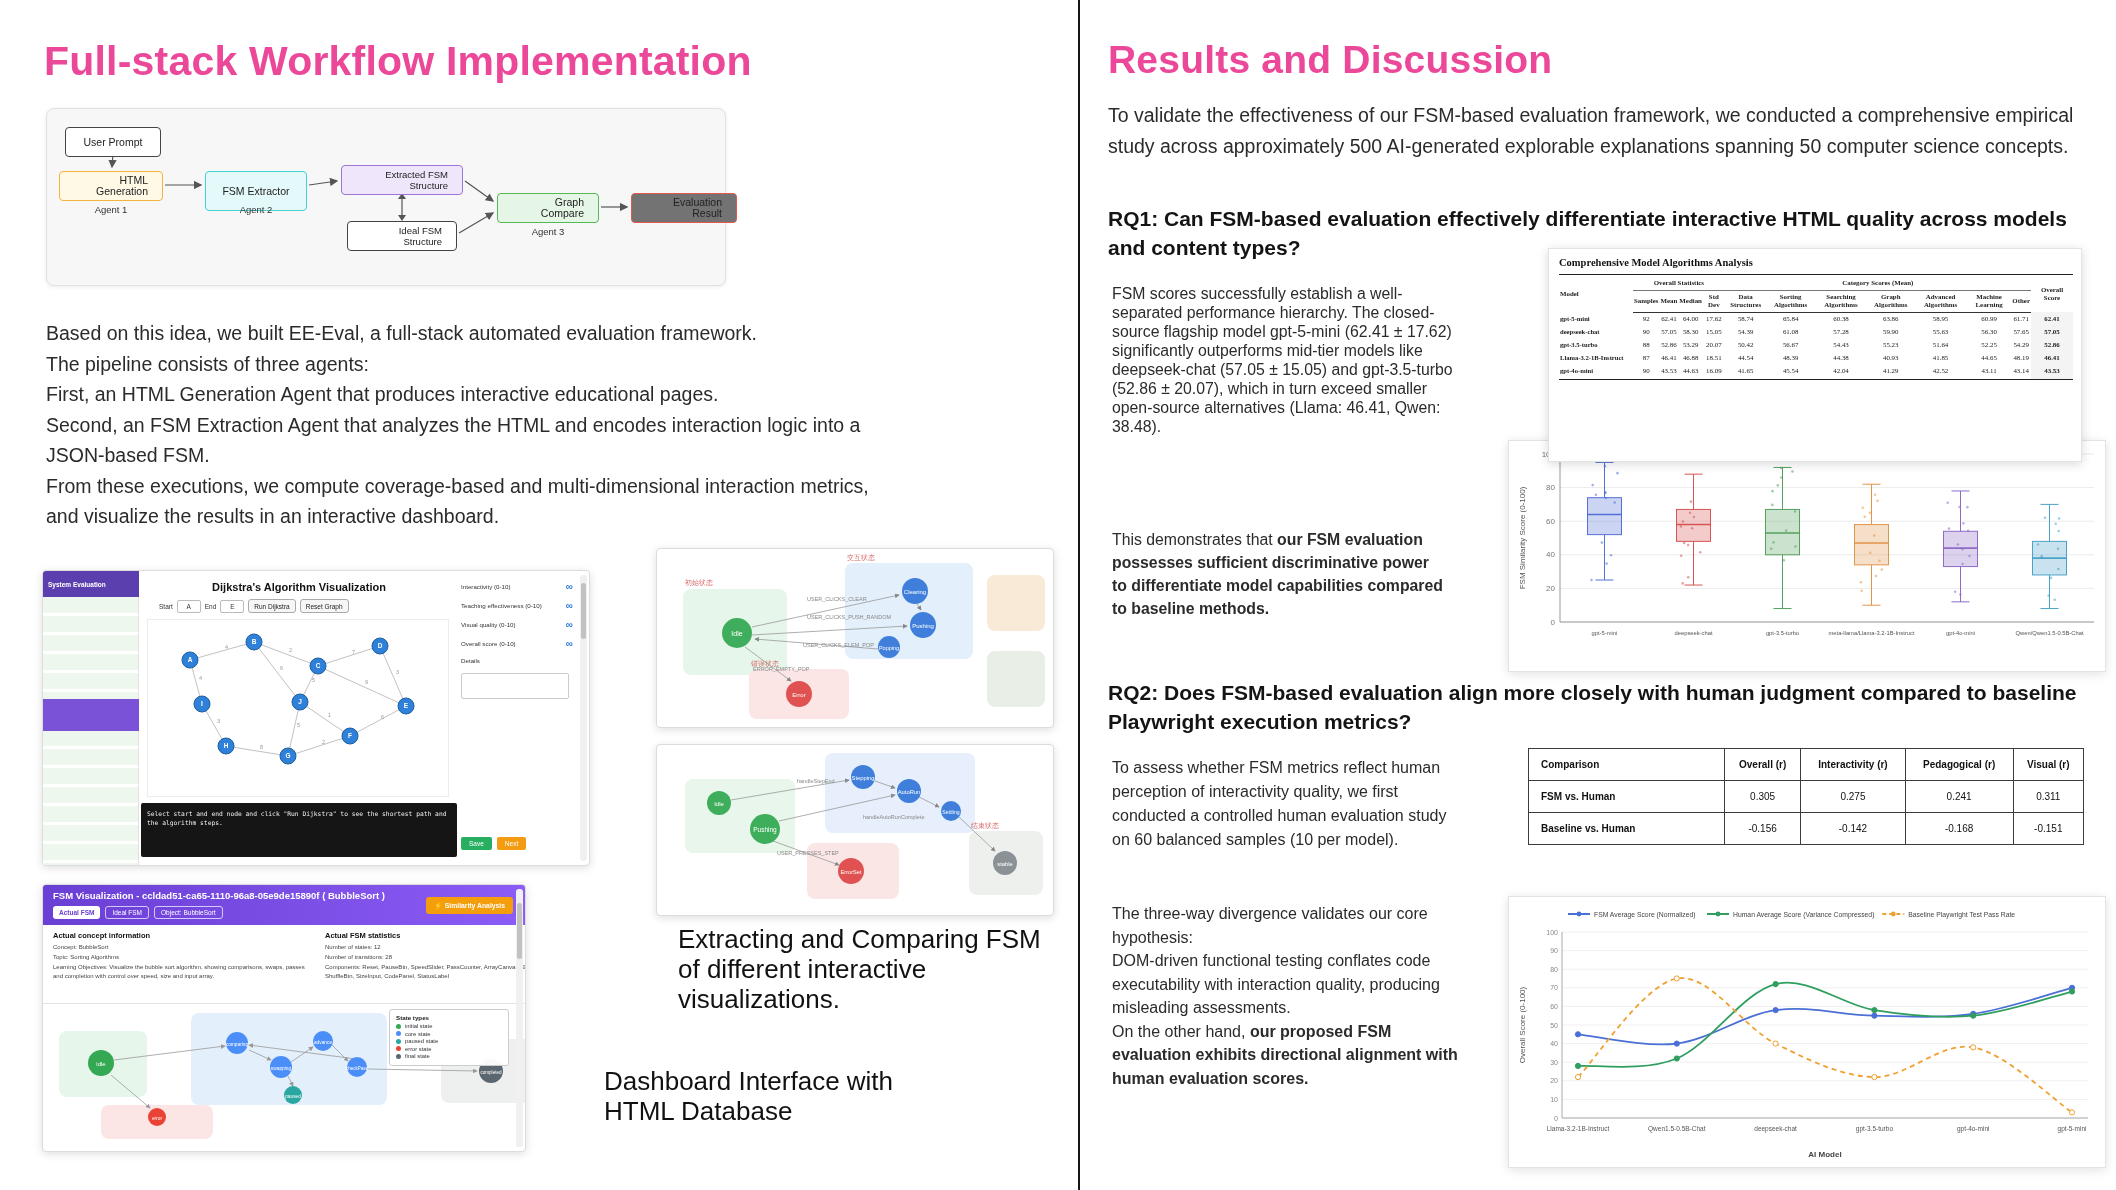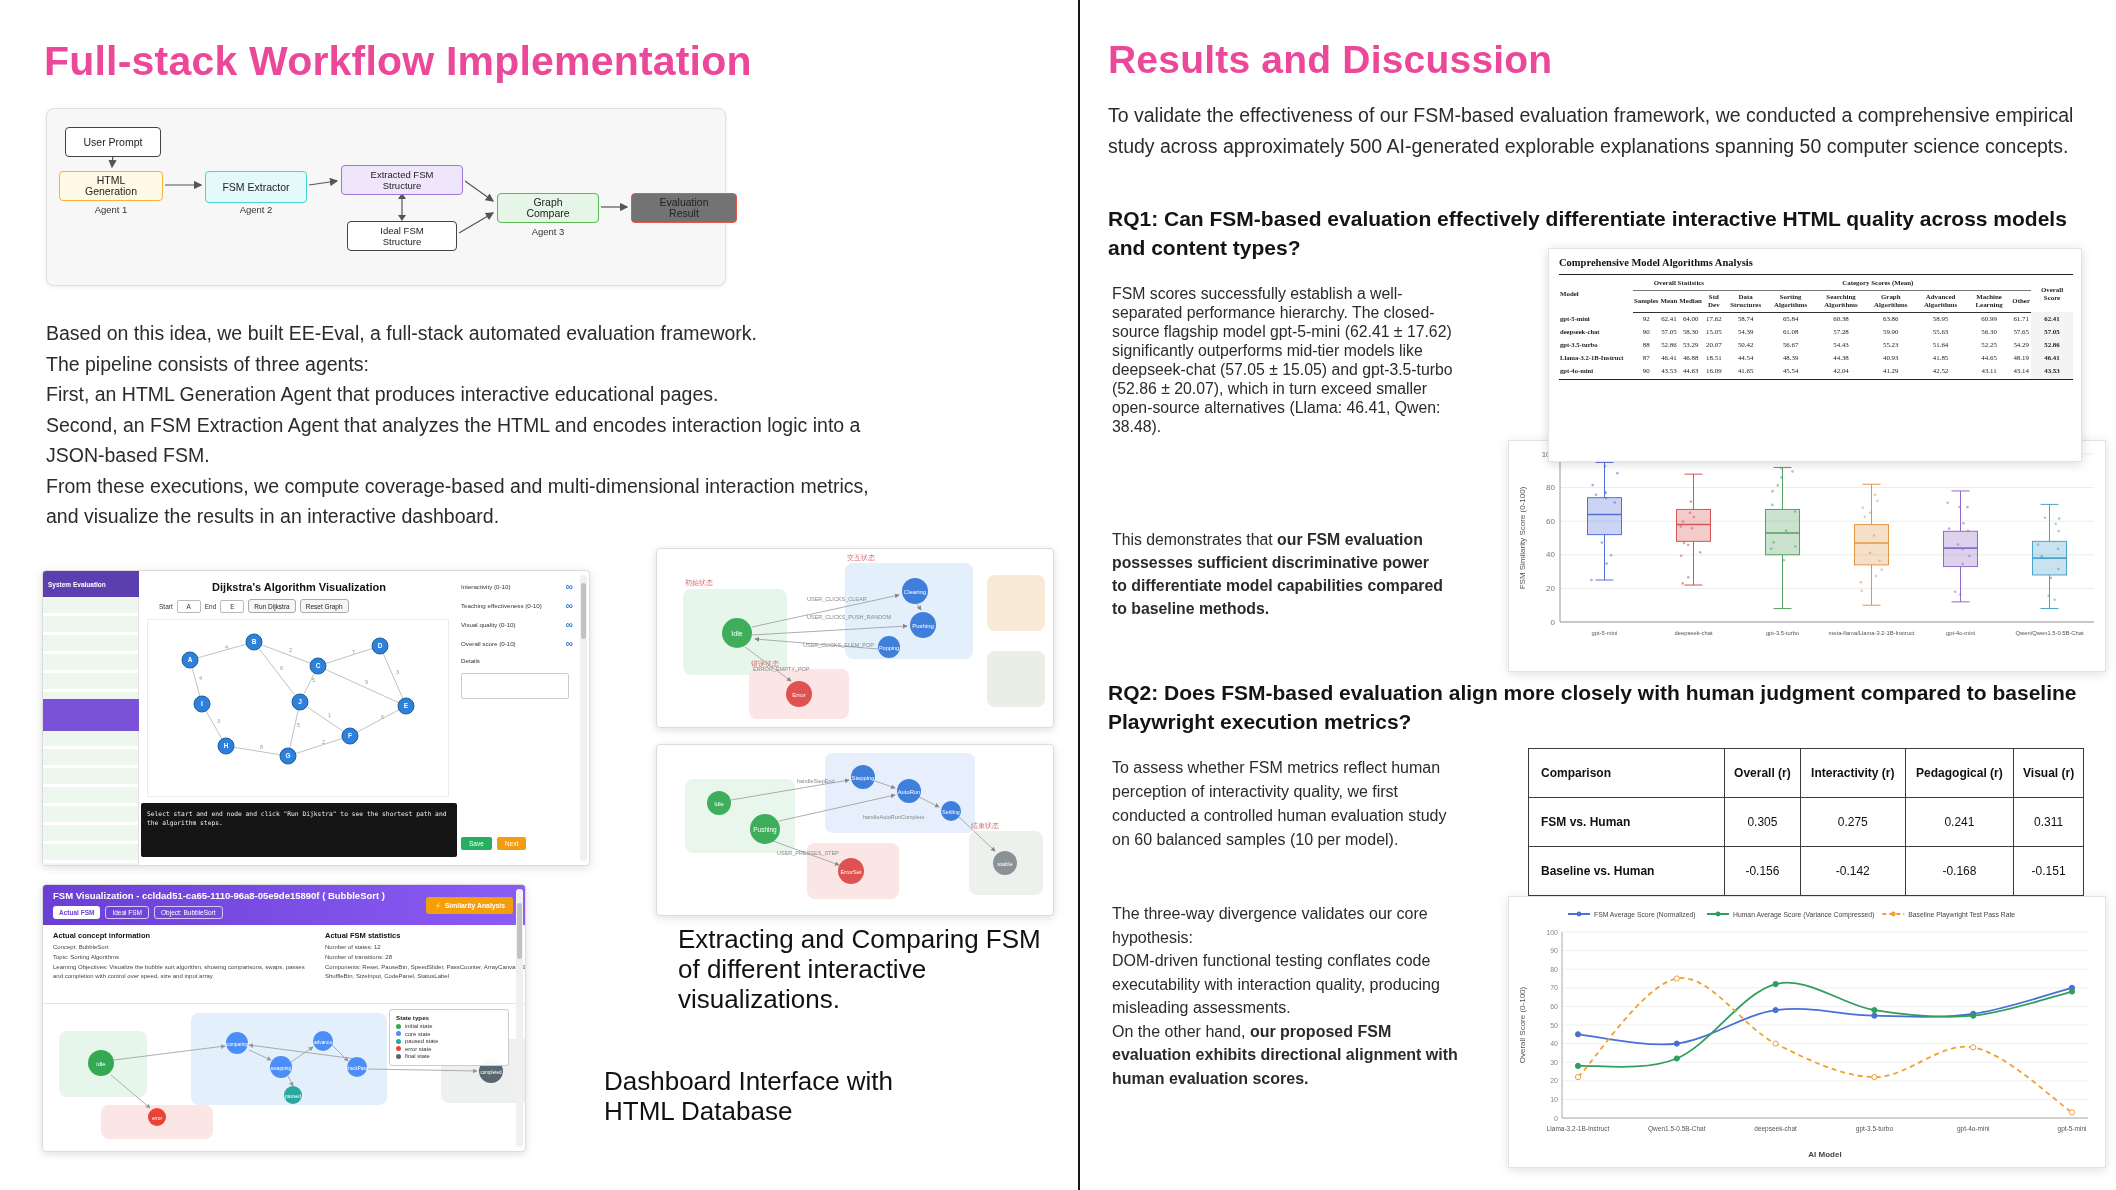--- a/index.html
+++ b/index.html
@@ -9,21 +9,21 @@
   .card{background:#fff;border:1px solid #dcdcdc;border-radius:4px;box-shadow:0 2px 8px rgba(0,0,0,.13);overflow:hidden}
   .sec-title{font-size:41px;font-weight:700;color:#ec4899;letter-spacing:.2px}
   .body-text{font-size:19.5px;line-height:30.5px;color:#2b2b2b}
   .rq-head{font-size:21px;font-weight:bold;color:#141414;line-height:29px}
   .col-text{font-size:15.8px;line-height:19px;color:#2b2b2b}
   .caption{font-size:26px;line-height:30px;color:#111}
   .divider{position:absolute;left:1078px;top:0;width:2px;height:1190px;background:#161616}
 
   
   .flow-card{background:#f7f7f8;border:1px solid #e1e1e1;border-radius:8px;box-shadow:0 1px 4px rgba(0,0,0,.08)}
-  .node-box{position:absolute;display:flex;align-items:center;justify-content:center;text-align:center;
+  .node-box{position:absolute;display:flex;align-items:center;justify-content:center;text-align:right;
     border-radius:4px;font-size:10.5px;background:#fff;border:1.5px solid #444;color:#222;line-height:11px;padding:14px}
   .agent-label{position:absolute;font-size:9.5px;color:#333;text-align:center}
 
   
   .dj-sb-header{position:absolute;left:0;top:0;width:96px;height:26px;background:#5b3fae;color:#fff;
     font-size:6.5px;font-weight:bold;display:flex;align-items:center;padding-left:5px}
   .dj-sb-list{position:absolute;left:0;top:26px;width:96px;bottom:0;border-right:1px solid #e2e2e2;
     background:repeating-linear-gradient(180deg,#eef7ee 0px,#eef7ee 16px,#ffffff 16px,#ffffff 19px)}
   .dj-sb-band{position:absolute;left:0;top:128px;width:96px;height:32px;background:#7a52d8}
   .dj-title{position:absolute;left:96px;top:10px;width:320px;text-align:center;font-size:11px;font-weight:bold;color:#111}
@@ -69,21 +69,21 @@
   .pt{border-collapse:collapse;width:514px;font-family:"Liberation Serif",serif}
   .pt th,.pt td{font-size:6.9px;padding:2.5px 1px;text-align:center;color:#222;line-height:8px}
   .pt thead tr:first-child th{border-top:1.4px solid #222;padding-top:4px}
   .pt th.grp{border-bottom:.7px solid #777}
   .pt thead tr:last-child th{border-bottom:.9px solid #333}
   .pt tbody tr:last-child td{border-bottom:1.4px solid #222;padding-bottom:4px}
   .pt td.m{text-align:left;font-weight:bold;font-size:6.6px}
   .pt td.ov{font-weight:bold;background:#f4f4f4}
   .chart-card{background:#fff;border:1px solid #e3e3e3;box-shadow:0 2px 10px rgba(0,0,0,.12)}
   .ct{border-collapse:collapse;width:556px;background:#fff}
-  .ct th,.ct td{border:1.3px solid #3c3c3c;font-size:12px;padding:17px 6px;text-align:center;color:#111}
+  .ct th,.ct td{border:1.3px solid #3c3c3c;font-size:10px;padding:10px 6px;text-align:center;color:#111}
   .ct th{font-weight:bold}
   .ct td.first,.ct th.first{text-align:left;padding-left:12px;font-weight:bold;width:196px}
 </style>
 </head>
 <body>
 
 <div class="divider"></div>
 
 <div class="abs sec-title" style="left:44px;top:38px">Full-stack Workflow Implementation</div>
 
@@ -100,21 +100,21 @@
     <line x1="355" y1="88" x2="355" y2="108" stroke="#555" stroke-width="1.2"></line>
     <path d="M351,90 L355,84 L359,90 Z" fill="#555"></path>
     <path d="M351,106 L355,112 L359,106 Z" fill="#555"></path>
     <line x1="418" y1="72" x2="446" y2="92" stroke="#555" stroke-width="1.2" marker-end="url(#arr)"></line>
     <line x1="412" y1="124" x2="446" y2="104" stroke="#555" stroke-width="1.2" marker-end="url(#arr)"></line>
     <line x1="554" y1="98" x2="580" y2="98" stroke="#555" stroke-width="1.2" marker-end="url(#arr)"></line>
   </svg>
   <div class="node-box" style="left:18px;top:18px;width:96px;height:26px">User Prompt</div>
   <div class="node-box" style="left:12px;top:62px;width:104px;height:28px;background:#fff9e6;border-color:#f3b33d">HTML Generation</div>
   <div class="agent-label" style="left:12px;top:95px;width:104px">Agent 1</div>
-  <div class="node-box" style="left:158px;top:62px;width:102px;height:32px;background:#e4f9f9;border-color:#45d4d4">FSM Extractor</div>
+  <div class="node-box" style="left:158px;top:62px;width:102px;height:40px;background:#e4f9f9;border-color:#45d4d4">FSM Extractor</div>
   <div class="agent-label" style="left:158px;top:95px;width:102px">Agent 2</div>
   <div class="node-box" style="left:294px;top:56px;width:122px;height:28px;background:#efe6fb;border-color:#9d74d8;font-size:9.5px">Extracted FSM Structure</div>
   <div class="node-box" style="left:300px;top:112px;width:110px;height:24px;font-size:9.5px">Ideal FSM Structure</div>
   <div class="node-box" style="left:450px;top:84px;width:102px;height:28px;background:#e6f6e6;border-color:#57b857">Graph Compare</div>
   <div class="agent-label" style="left:450px;top:117px;width:102px">Agent 3</div>
   <div class="node-box" style="left:584px;top:84px;width:106px;height:28px;background:#737373;border-color:#e4574a">Evaluation Result</div>
 </div>
 
 <div class="abs body-text" style="left:46px;top:318px;width:1010px">
     <div>Based on this idea, we built EE-Eval, a full-stack automated evaluation framework.</div>

